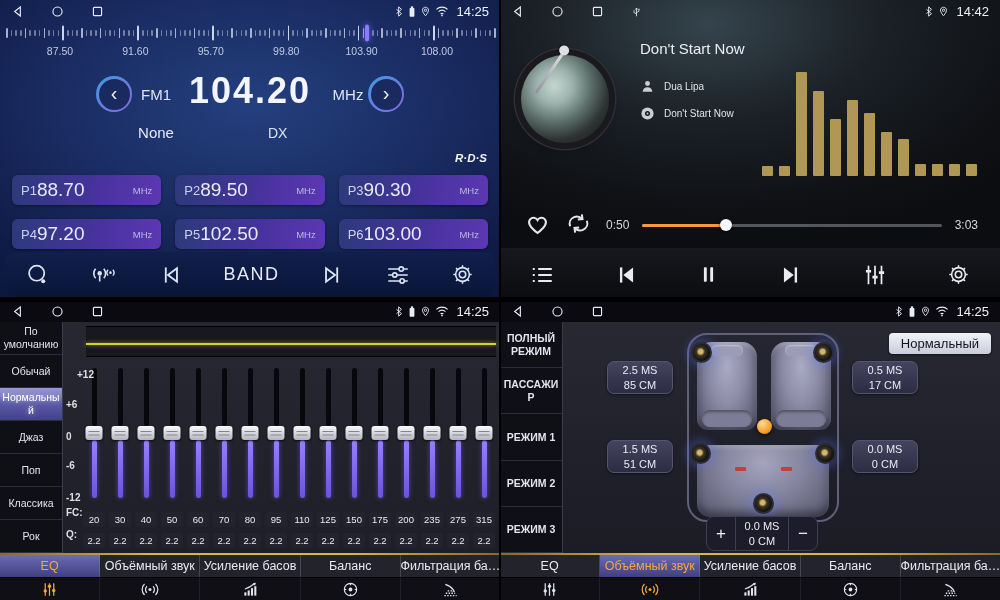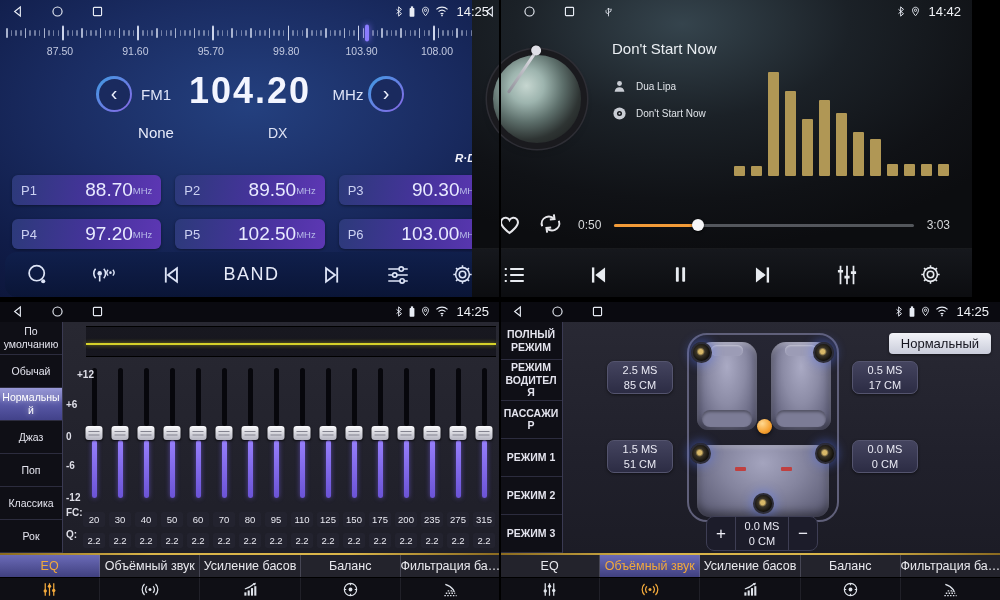--- a/index.html
+++ b/index.html
@@ -1,20 +1,20 @@
 <!DOCTYPE html>
 <html><head>
 <meta charset="utf-8">
 <style>
   * { margin:0; padding:0; box-sizing:border-box; }
   body { background:#000; font-family:"Liberation Sans", sans-serif; -webkit-font-smoothing:antialiased; }
   .screen { position:relative; width:1000px; height:600px; background:#000; overflow:hidden; }
   .q { position:absolute; width:500px; height:300px; overflow:hidden; }
   .q-radio { left:0; top:0; background:radial-gradient(95% 90% at 50% 35%, #24407f 0%, #1a2c62 40%, #101c48 72%, #0b1334 100%); }
-  .q-player { left:472px; top:0; background:radial-gradient(80% 75% at 42% 8%, #35444d 0%, #1b2127 42%, #101216 78%, #0c0d10 100%); }
+  .q-player { left:500px; top:0; background:radial-gradient(80% 75% at 42% 8%, #35444d 0%, #1b2127 42%, #101216 78%, #0c0d10 100%); }
   .q-eq { left:0; top:300px; background:#17171f; }
   .q-surround { left:500px; top:300px; background:linear-gradient(180deg,#2a2a35 0%, #20202b 55%, #1a1a23 100%); }
   .seam-h { position:absolute; left:0; right:0; top:297px; height:5px; background:#000; z-index:40; }
   .seam-v { position:absolute; top:0; bottom:0; left:499px; width:2px; background:#000; z-index:40; }
 
   
   .statusbar { position:relative; height:22px; display:flex; align-items:center; padding:0 11px; color:#e9edf5; z-index:6; }
   .statusbar.dark { background:#0a0a10; }
   .sb-left { display:flex; align-items:center; gap:27px; }
   .sb-right { margin-left:auto; display:flex; align-items:center; gap:4px; }
@@ -35,21 +35,21 @@
   .btn-left { left:96px; top:18px; } .btn-right { left:368px; top:18px; }
   .band-label { position:absolute; left:125px; top:28px; width:62px; text-align:center; font-size:15px; color:#dfe4f8; }
   .freq-big { position:absolute; left:0; right:0; top:12px; text-align:center; font-size:36px; font-weight:bold; letter-spacing:2px; color:#f3f5ff; }
   .mhz-label { position:absolute; left:318px; top:28px; width:60px; text-align:center; font-size:15px; color:#dfe4f8; }
   .station { position:absolute; left:122px; top:66px; width:68px; text-align:center; font-size:15px; color:#e8ecfa; }
   .dx { position:absolute; left:268px; top:67px; font-size:14px; color:#dde2f4; }
   .rds { position:absolute; right:13px; top:94px; font-style:italic; font-weight:bold; font-size:11.5px; color:#f2f2fa; }
   .presets { position:absolute; left:12px; right:12px; top:175px; display:grid; grid-template-columns:repeat(3,1fr); gap:14px 14px; }
   .preset { height:30px; border-radius:6px; background:linear-gradient(100deg,#2c3a7a 0%,#46339c 55%,#5d37b4 100%); display:flex; align-items:center; padding:0 9px; cursor:pointer; box-shadow:0 1px 3px rgba(0,0,0,.4); }
   .preset .pid { font-size:13px; color:#ccd1f2; }
-  .preset .pfreq { flex:1; text-align:right; font-size:19px; color:#e8eaff; }
+  .preset .pfreq { flex:1; text-align:left; font-size:19px; color:#e8eaff; }
   .preset .punit { font-size:9.5px; color:#b8bce8; }
   .r-toolbar { position:absolute; left:5px; right:5px; bottom:3px; height:45px; border-radius:12px; background:linear-gradient(180deg,#101f4c,#0a1536); display:flex; align-items:center; justify-content:space-around; color:#dde4f6; }
   .r-toolbar .tbtn { display:flex; align-items:center; justify-content:center; cursor:pointer; }
   .band-text { font-size:18px; letter-spacing:1.5px; color:#e6eaf8; }
 
   
   .album-wrap { position:absolute; left:16px; top:50px; width:98px; height:98px; }
   .disc { width:88px; height:88px; margin:5px; border-radius:50%; background:radial-gradient(circle at 38% 35%, #c6d6d0 0%, #9db4ae 22%, #5d6f6b 46%, #2e3433 68%, #141515 100%); box-shadow:0 0 0 6px #1a1a1e, 0 0 0 7.5px #2e2e35, 0 4px 10px rgba(0,0,0,.6); }
   .tonearm { position:absolute; left:46px; top:0px; width:52px; height:3px; border-radius:2px; background:linear-gradient(90deg,#e9e9ef,#8f8f98); transform:rotate(124deg); transform-origin:2px 50%; }
   .tonearm::before { content:""; position:absolute; left:-4px; top:-3.5px; width:10px; height:10px; border-radius:50%; background:#dfdfe6; box-shadow:0 1px 2px rgba(0,0,0,.6); }
@@ -805,21 +805,20 @@
               <path d="M4 7.8 A6 6 0 0 1 12 7.8"></path>
               <path d="M6.3 10.4 A3 3 0 0 1 9.7 10.4"></path>
               <circle cx="8" cy="12.2" r="1" fill="currentColor" stroke="none"></circle>
             </svg>
           </span>
         <span class="sb-time">14:25</span>
       </div>
     </div>
     <div class="side-list">
         <div class="side-item bold">ПОЛНЫЙ РЕЖИМ</div>
-        <div class="side-item bold">РЕЖИМ ВОДИТЕЛЯ</div>
         <div class="side-item bold">ПАССАЖИР</div>
         <div class="side-item bold">РЕЖИМ 1</div>
         <div class="side-item bold">РЕЖИМ 2</div>
         <div class="side-item bold">РЕЖИМ 3</div>
       </div>
     <div class="profile-btn">Нормальный</div>
     <div class="car">
       <div class="seat seat-l"></div>
       <div class="seat seat-r"></div>
       <div class="bench">

